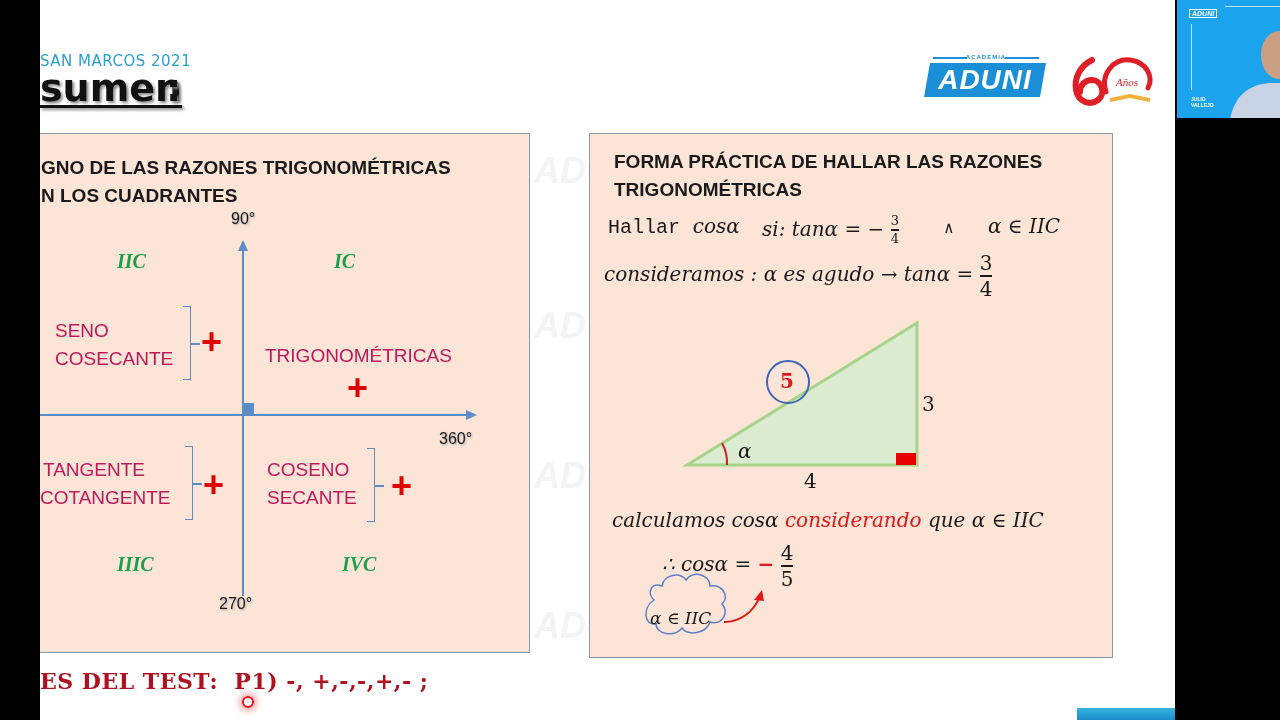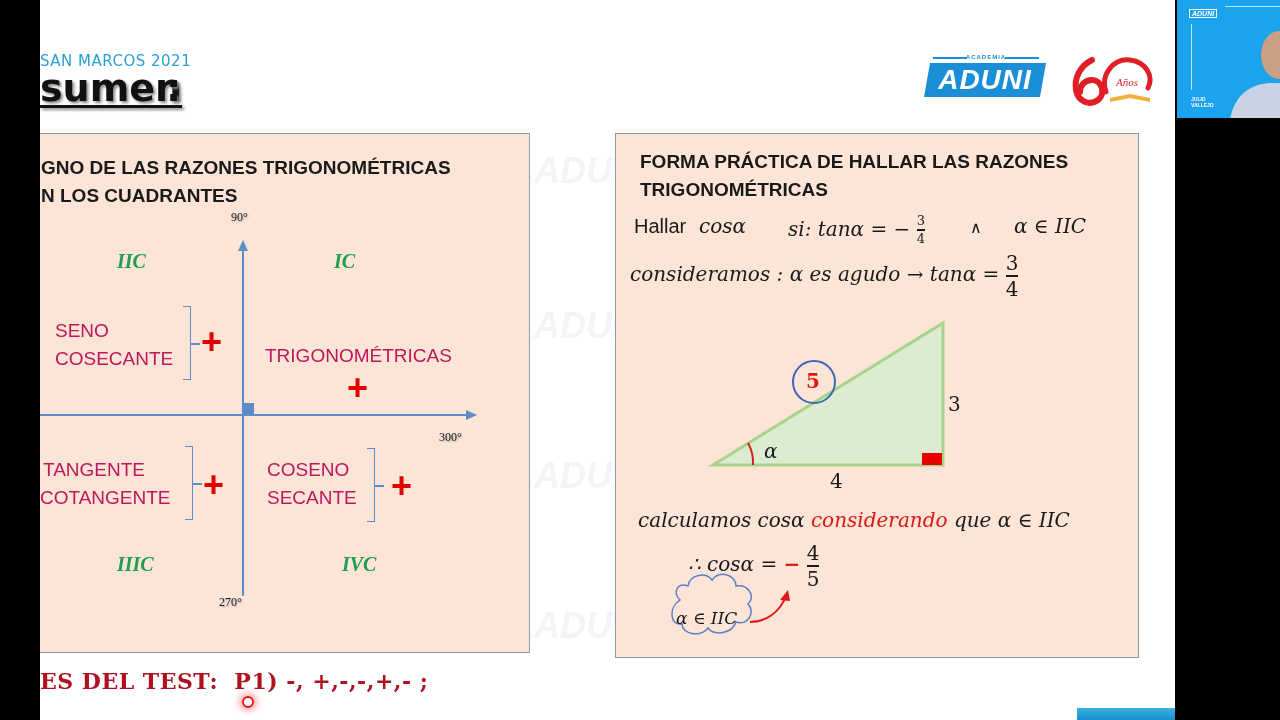--- a/index.html
+++ b/index.html
@@ -18,32 +18,32 @@
   .logo-aduni .top-line-r { position: absolute; right: 6px; top: 3px; width: 34px; height: 2px; background: #1a8fd8; }
   .logo-aduni .badge { position: absolute; left: 0; top: 9px; width: 116px; height: 34px; background: #1a8fd8; transform: skewX(-10deg); }
   .logo-aduni .badge-text { position: absolute; left: 0; top: 9px; width: 116px; height: 34px; line-height: 34px; text-align: center; color: #fff; font-size: 28px; font-weight: bold; font-style: italic; letter-spacing: 1px; }
 
   .logo-60 { position: absolute; left: 1030px; top: 52px; width: 85px; height: 58px; }
 
   .watermark { position: absolute; left: 494px; width: 80px; height: 46px; color: #f4f4f4; font-size: 36px; font-weight: bold; font-style: italic; overflow: hidden; }
 
   .box { position: absolute; background: #fce4d6; border: 1.5px solid #8a9aab; }
   .box-left { left: -2px; top: 133px; width: 492px; height: 520px; }
-  .box-right { left: 575px; top: 133px; width: 524px; height: 525px; padding-left: 40px; }
+  .box-right { left: 549px; top: 133px; width: 524px; height: 525px; padding-left: 40px; }
 
   .b-title { position: absolute; font-size: 19px; font-weight: bold; color: #1a1a1a; line-height: 28px; }
-  .deg { position: absolute; font-size: 12px; color: #1a1a1a; font-family: Liberation Serif, serif; text-shadow: 1px 1px 2px #aaa; }
+  .deg { position: absolute; font-size: 16px; color: #1a1a1a; font-family: Liberation Sans, sans-serif; text-shadow: 1px 1px 2px #aaa; }
   .quad-label { position: absolute; font-size: 20px; font-weight: bold; font-style: italic; color: #1e9e4e; font-family: "Liberation Serif", serif; }
   .fn-text { position: absolute; font-size: 19px; color: #be185d; line-height: 28px; }
   .plus { position: absolute; color: #e00000; font-size: 36px; font-weight: bold; line-height: 36px; }
   .bracket { position: absolute; width: 8px; border: 1.5px solid #5b8dc9; border-left: none; }
   .bracket::after { content: ""; position: absolute; right: -10px; top: 50%; width: 9px; height: 1.5px; background: #5b8dc9; }
 
   .math { position: absolute; font-family: "DejaVu Serif", serif; font-style: italic; color: #1a1a1a; font-size: 20px; white-space: nowrap; }
-  .plain { font-style: normal; font-family: Liberation Sans, sans-serif; }
+  .plain { font-style: normal; font-family: Liberation Mono, monospace; }
   .red { color: #e01818; }
   .frac { display: inline-block; vertical-align: middle; text-align: center; font-style: normal; }
   .frac .num, .frac .den { display: block; line-height: 1.1; }
   .frac .bar { display: block; height: 1.5px; background: #1a1a1a; margin: 1px 0; }
 
   .answers { position: absolute; left: 0; top: 668px; font-family: "DejaVu Serif", serif; font-weight: bold; font-size: 22px; color: #b01020; white-space: nowrap; letter-spacing: 0.5px; }
   .cursor-dot { position: absolute; left: 202px; top: 696px; width: 12px; height: 12px; border-radius: 50%; border: 2.5px solid #e8101a; box-shadow: 0 0 6px 3px rgba(240,60,60,0.45); }
 
   .bottom-bar { position: absolute; left: 1037px; top: 708px; width: 138px; height: 12px; background: linear-gradient(#36b3e0, #1c8ccb); }
 
@@ -92,21 +92,21 @@
 
     <svg style="position:absolute; left:0; top:0;" width="492" height="520">
       <line x1="204" y1="114" x2="204" y2="462" stroke="#5b8dc9" stroke-width="2"></line>
       <polygon points="204,106 199,117 209,117" fill="#5b8dc9"></polygon>
       <line x1="0" y1="281" x2="430" y2="281" stroke="#5b8dc9" stroke-width="2"></line>
       <polygon points="438,281 427,276 427,286" fill="#5b8dc9"></polygon>
       <rect x="204" y="269" width="11" height="11" fill="#5b8dc9"></rect>
     </svg>
 
     <div class="deg" style="left:192px; top:76px;">90°</div>
-    <div class="deg" style="left:400px; top:296px;">300°</div>
+    <div class="deg" style="left:400px; top:296px;">360°</div>
     <div class="deg" style="left:180px; top:461px;">270°</div>
 
     <div class="quad-label" style="left:78px; top:116px;">IIC</div>
     <div class="fn-text" style="left:16px; top:183px;">SENO</div>
     <div class="fn-text" style="left:16px; top:211px;">COSECANTE</div>
     <div class="bracket" style="left:144px; top:172px; height:74px;"></div>
     <div class="plus" style="left:162px; top:190px;">+</div>
 
     <div class="quad-label" style="left:295px; top:116px;">IC</div>
     <div class="fn-text" style="left:226px; top:208px;">TRIGONOMÉTRICAS</div>

